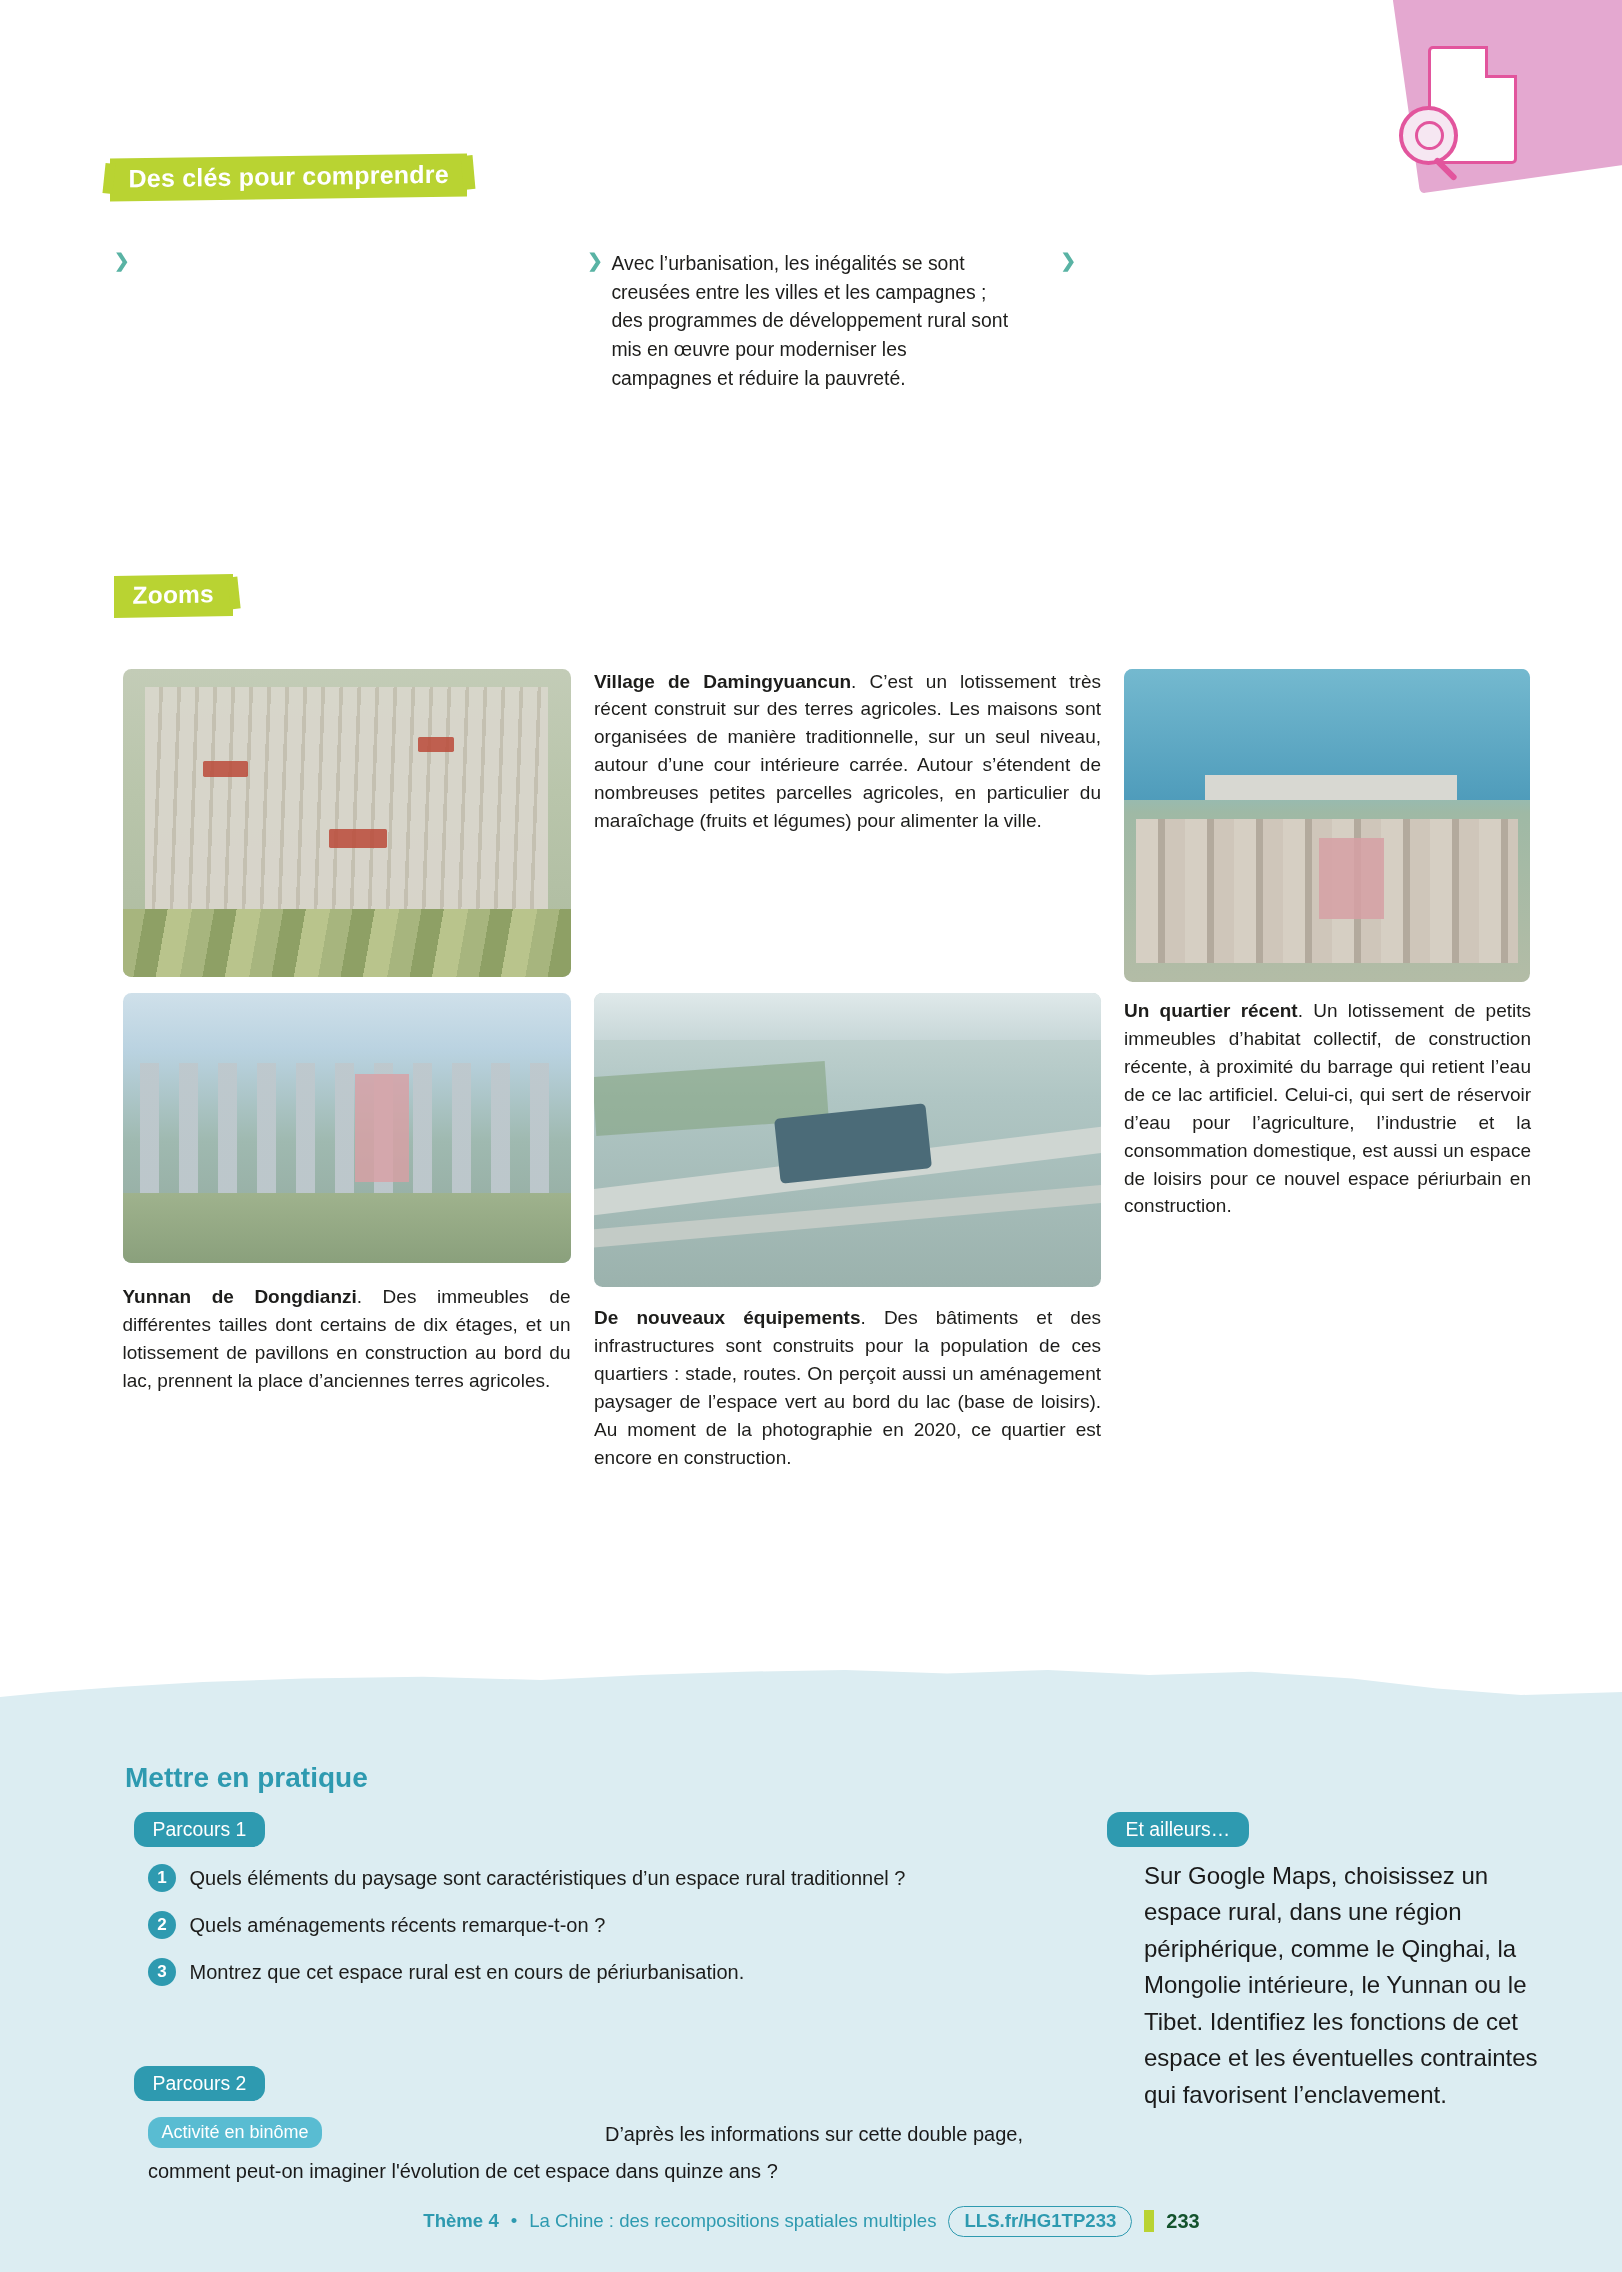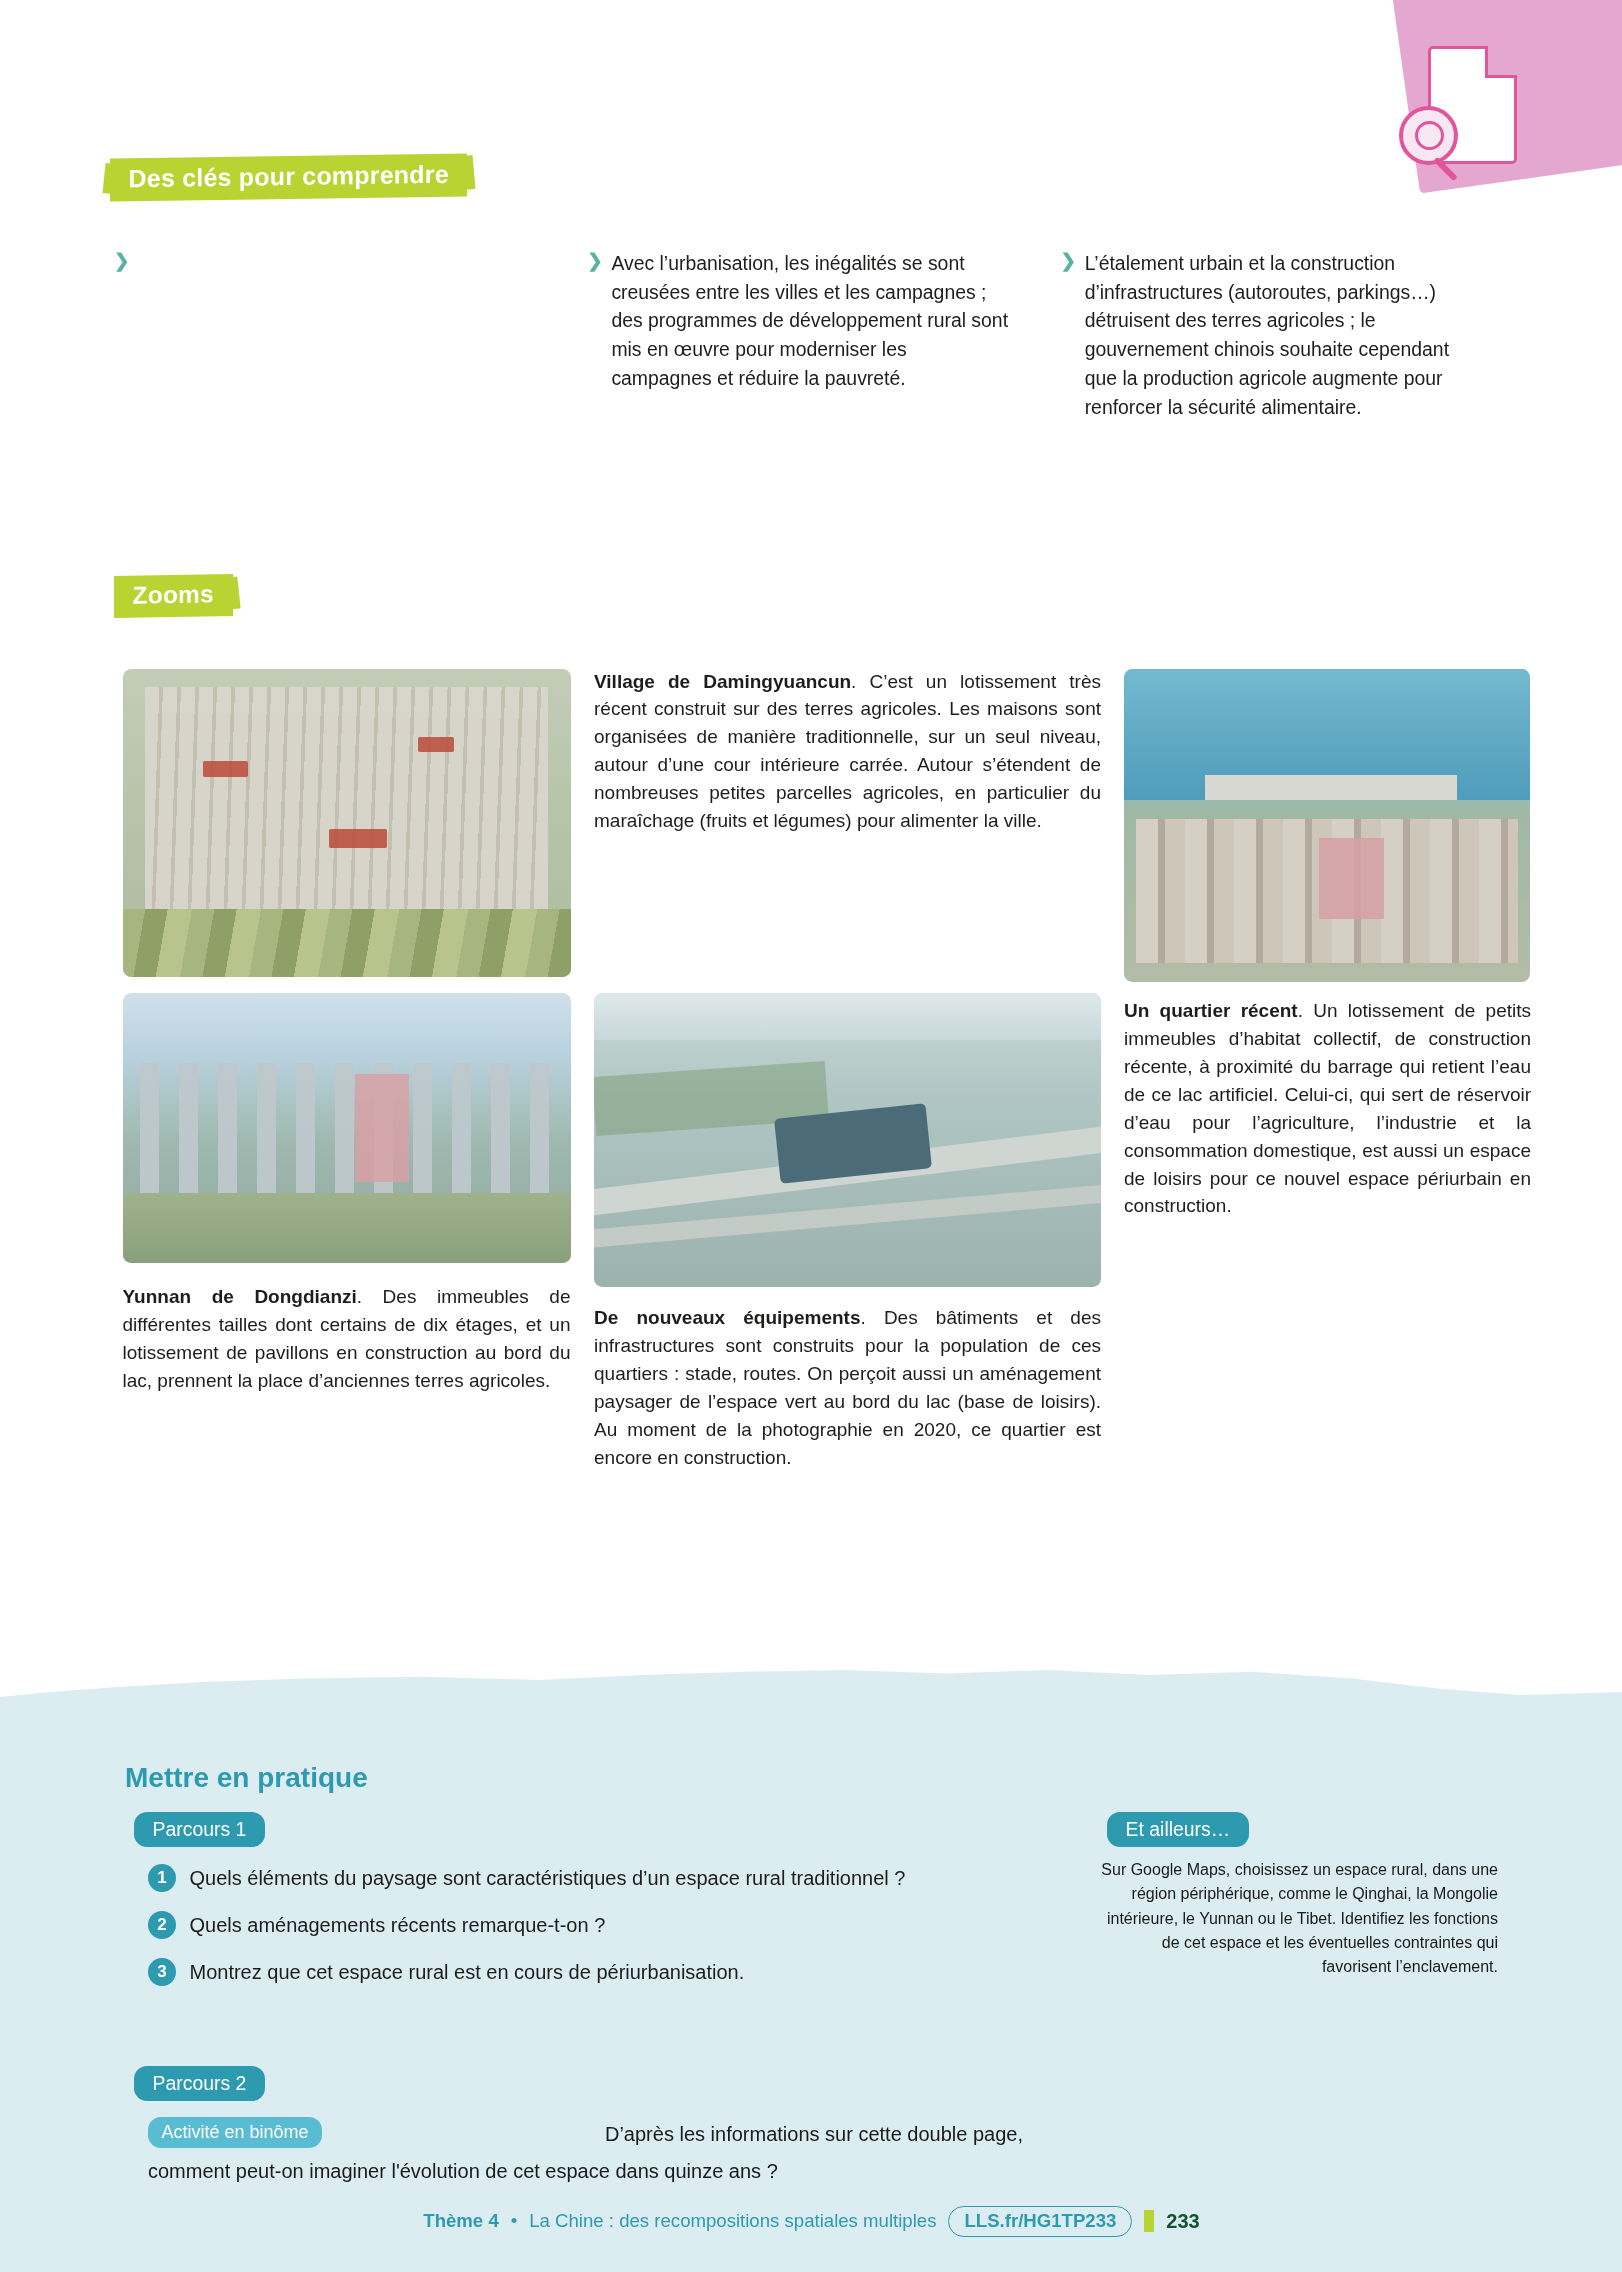--- a/index.html
+++ b/index.html
@@ -293,22 +293,22 @@
 
   .binome-text {
     position: absolute; left: 414px; top: 2120px; width: 609px;
     font-size: 20px; line-height: 1.45; text-align: right;
   }
   .binome-text2 {
     position: absolute; left: 148px; top: 2157px; width: 887px;
     font-size: 20px; line-height: 1.45;
   }
   .ailleurs-text {
-    position: absolute; left: 1101px; top: 1858px; width: 397px;
-    font-size: 16px; line-height: 1.52; text-align: right;
+    position: absolute; left: 1144px; top: 1858px; width: 397px;
+    font-size: 24px; line-height: 1.52;
   }
 
   
   .footer {
     position: absolute; left: 0; top: 2206px; width: 1623px;
     display: flex; justify-content: center; align-items: center; gap: 12px;
     font-size: 18.6px; color: #2e9ab0;
   }
   .footer .theme { font-weight: bold; }
   .footer .subject { color: #2e9ab0; }
@@ -333,21 +333,20 @@
 <div class="keys">
   <div class="key-col">
     <span class="chevron">❯</span>
   </div>
   <div class="key-col">
     <span class="chevron">❯</span>
     <span class="key-text">Avec l’urbanisation, les inégalités se sont creusées entre les villes et les campagnes ; des programmes de développement rural sont mis en œuvre pour moderniser les campagnes et réduire la pauvreté.</span>
   </div>
   <div class="key-col">
     <span class="chevron">❯</span>
-    <span class="key-text">L’étalement urbain et la construction d’infrastructures (autoroutes, parkings…) détruisent des terres agricoles ; le gouvernement chinois souhaite cependant que la production agricole augmente pour renforcer la sécurité alimentaire.</span>
   </div>
 </div>
 
 <div class="section-banner banner-zooms">Zooms</div>
 
 <div class="zoom-area">
 
   <div class="photo" id="photo-damingyuancun">
     <div class="roofs"></div>
     <div class="redroof1"></div>

